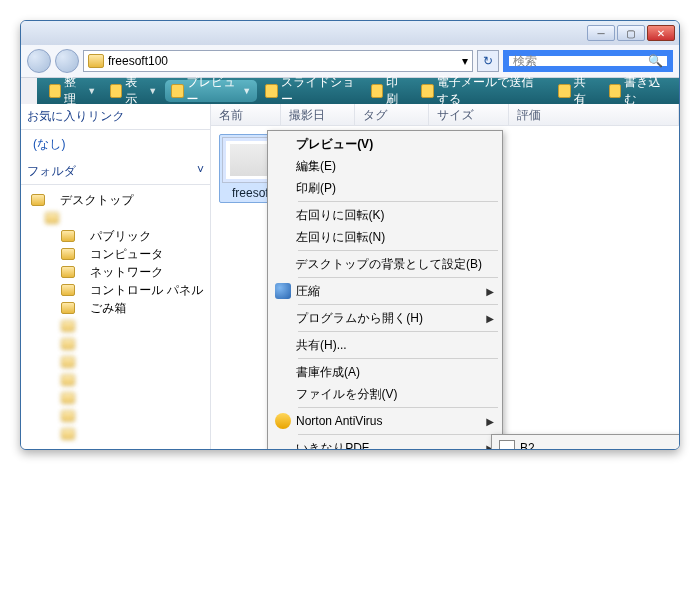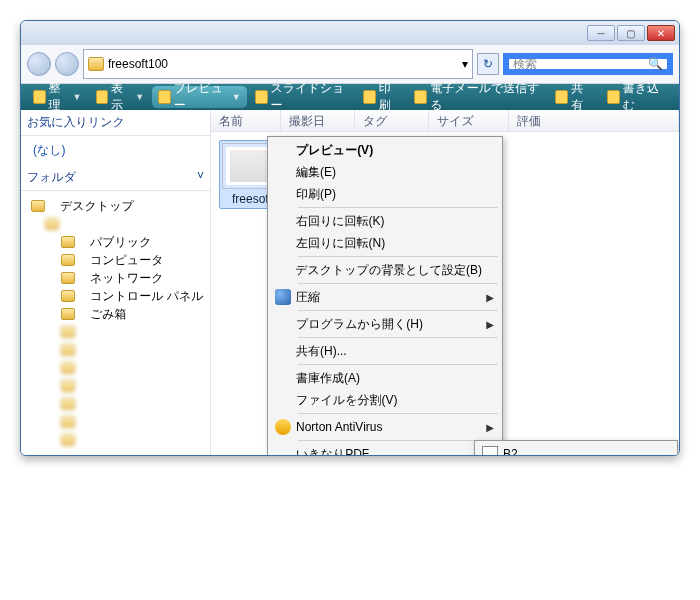--- a/index.html
+++ b/index.html
@@ -34,40 +34,41 @@
   .navbar {
     display:flex; align-items:center; gap:4px;
     padding:4px 6px; background:#f4f6fb; border-bottom:1px solid #d0d4de;
   }
   .navbtn {
     width:24px;height:24px;border-radius:12px;
     background:radial-gradient(circle at 30% 30%,#dde8f7,#a8bedb);
     border:1px solid #8ea4c8;
   }
   .address {
-    flex:1; height:30px; border:1px solid #9aa6bc; background:#fff;
+    flex:1; height:22px; border:1px solid #9aa6bc; background:#fff;
     display:flex;align-items:center; gap:4px; padding:0 4px;
   }
   .address .foldericon {
     width:16px;height:14px;background:linear-gradient(#ffe9a8,#e8b93f);
     border:1px solid #c39b30; border-radius:2px;
   }
   .address .dropdown { margin-left:auto; color:#000; }
   .refresh { width:22px;height:22px;border:1px solid #9aa6bc;background:#e6eefc;
     display:flex;align-items:center;justify-content:center;color:#1a4f9c;}
   .search {
     width:170px; height:22px; border:6px solid #3b82f6; background:#fff;
     display:flex;align-items:center;padding:0 4px; color:#888;
     justify-content:space-between;
   }
   .toolbar {
     height:26px;
     background:linear-gradient(#2d7e8f 0%, #1a5f70 100%);
     display:flex;align-items:center; gap:2px; padding:0 6px;
     color:#fff;
+    margin-left:16px;
   }
   .toolbar .titem { display:flex;align-items:center;gap:3px;padding:0 6px;height:22px;}
   .toolbar .titem .icon { width:14px;height:14px;background:#ffd65a;border:1px solid #c39b30;border-radius:2px;}
   .toolbar .drop { font-size:9px; opacity:.8;}
   .toolbar .titem.sel { background:linear-gradient(#5db4c4,#3a8ea0); border-radius:5px;}
   .content { display:flex; background:#fff;}
   .leftpane { width:190px; border-right:1px solid #e0e3ea;}
   .pane-section { padding:6px;}
   .pane-title { color:#1a3f8a; padding:4px 6px; border-bottom:1px solid #e0e3ea;}
   .fav-link { color:#1551b5; padding:6px 12px;}
@@ -102,21 +103,21 @@
   .ctx.main { left:56px; top:26px; width:236px;}
   .ctx .row {
     display:flex;align-items:center;height:22px;
     padding-right:18px; position:relative;
   }
   .ctx .gutter { width:26px; display:flex;align-items:center;justify-content:center;}
   .ctx .gutter .ic { width:16px;height:16px; }
   .ctx .sep { height:1px; background:#d0d0d0; margin:2px 2px 2px 28px;}
   .ctx .lbl { flex:1; white-space:nowrap;}
   .ctx .arrow { position:absolute; right:6px; font-size:10px; color:#333;}
-  .ctx.sub { left:263px; top:330px; width:204px;}
+  .ctx.sub { left:280px; top:330px; width:204px;}
   .ic-app{background:radial-gradient(circle at 30% 30%,#7fb7f0,#2b67b2);border-radius:3px;}
   .ic-norton{background:linear-gradient(#ffd65a,#e8a400);border-radius:8px;}
   .ic-white{background:#fff;border:1px solid #888;}
 </style>
 </head>
 <body>
 
 <div class="window">
   <div class="titlebar">
     <div class="tbtn">─</div>

